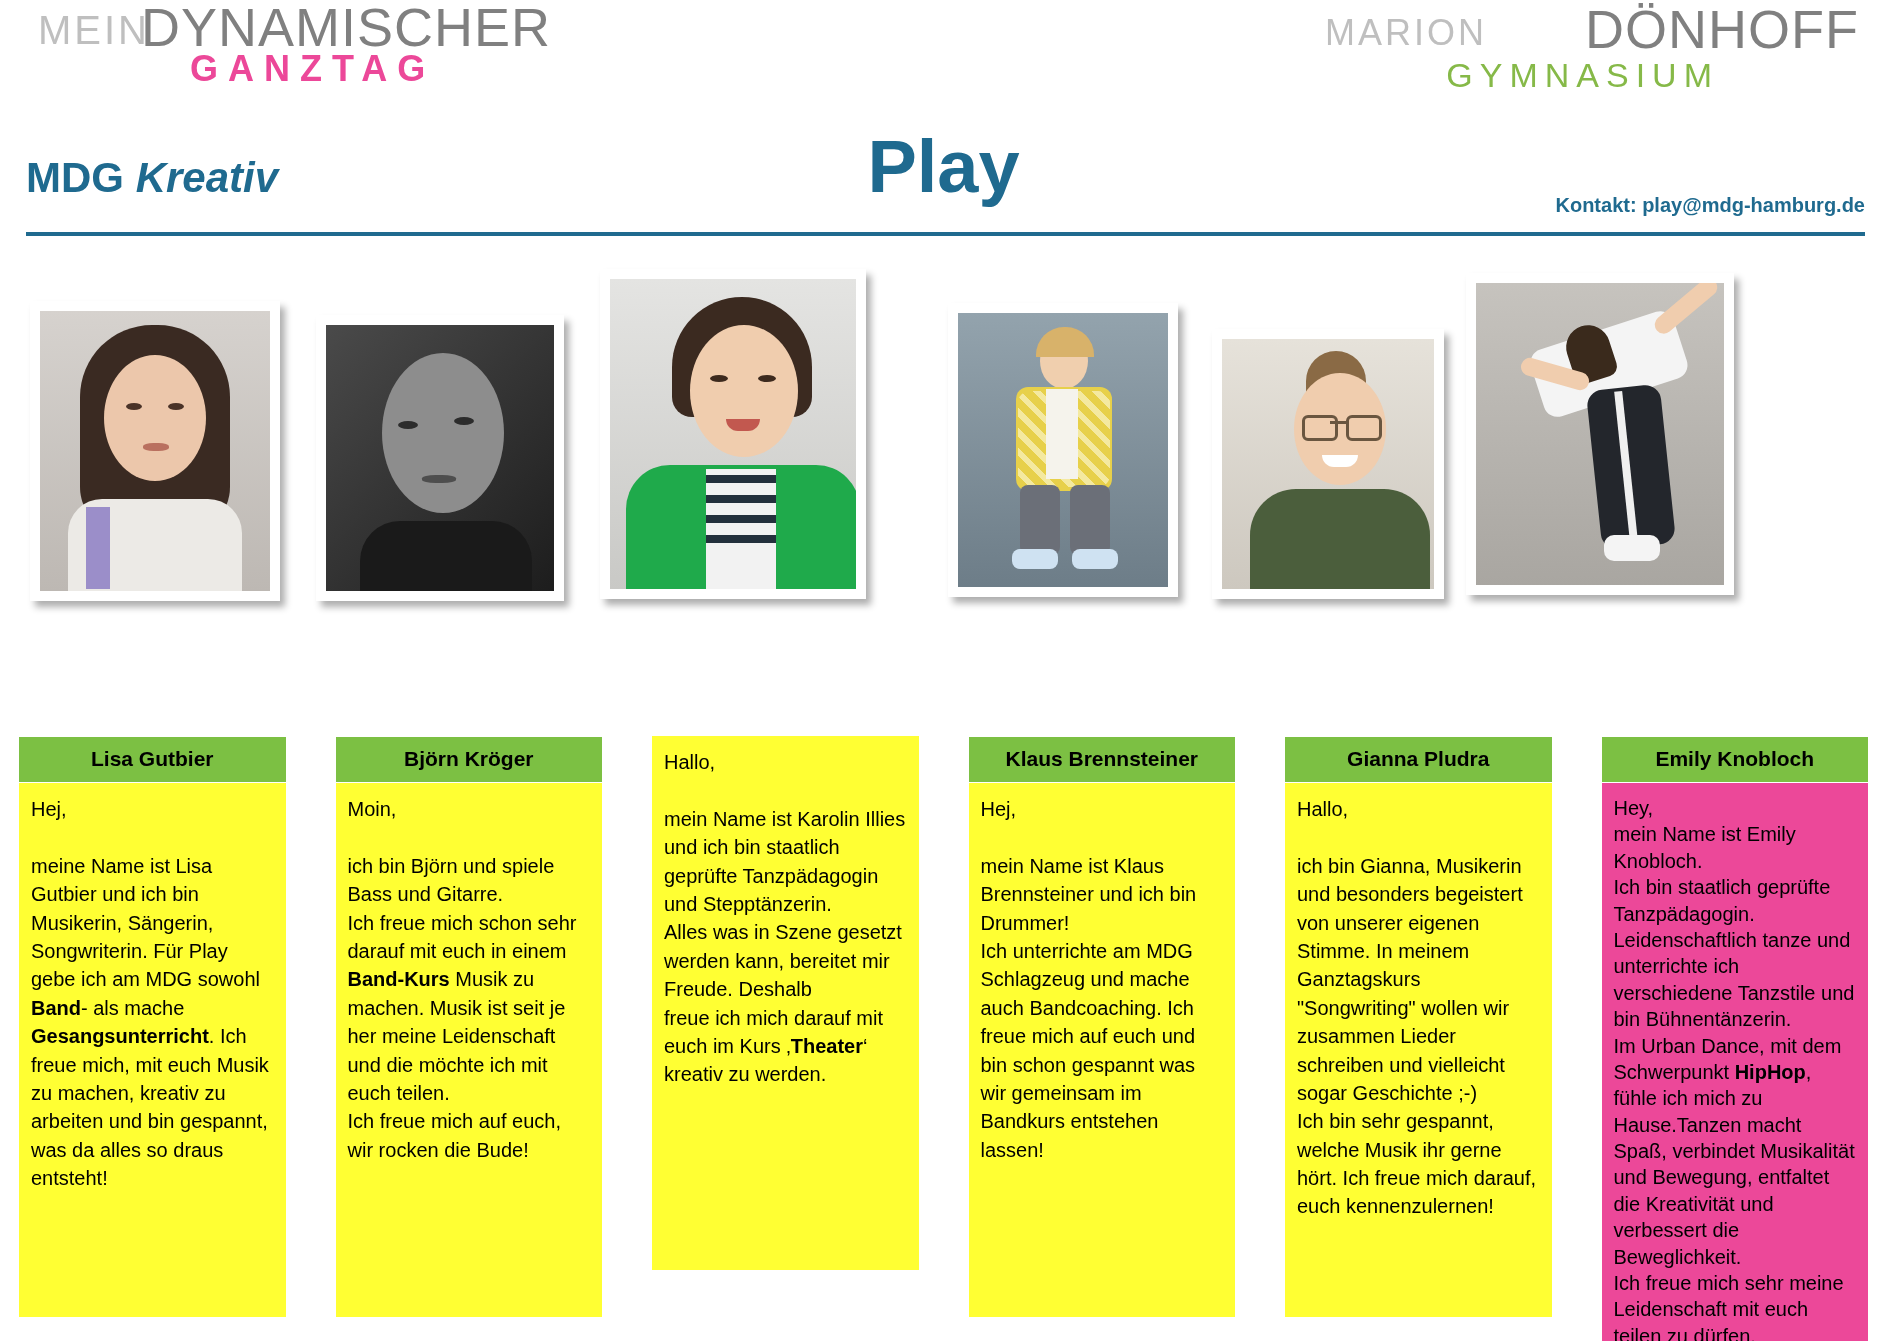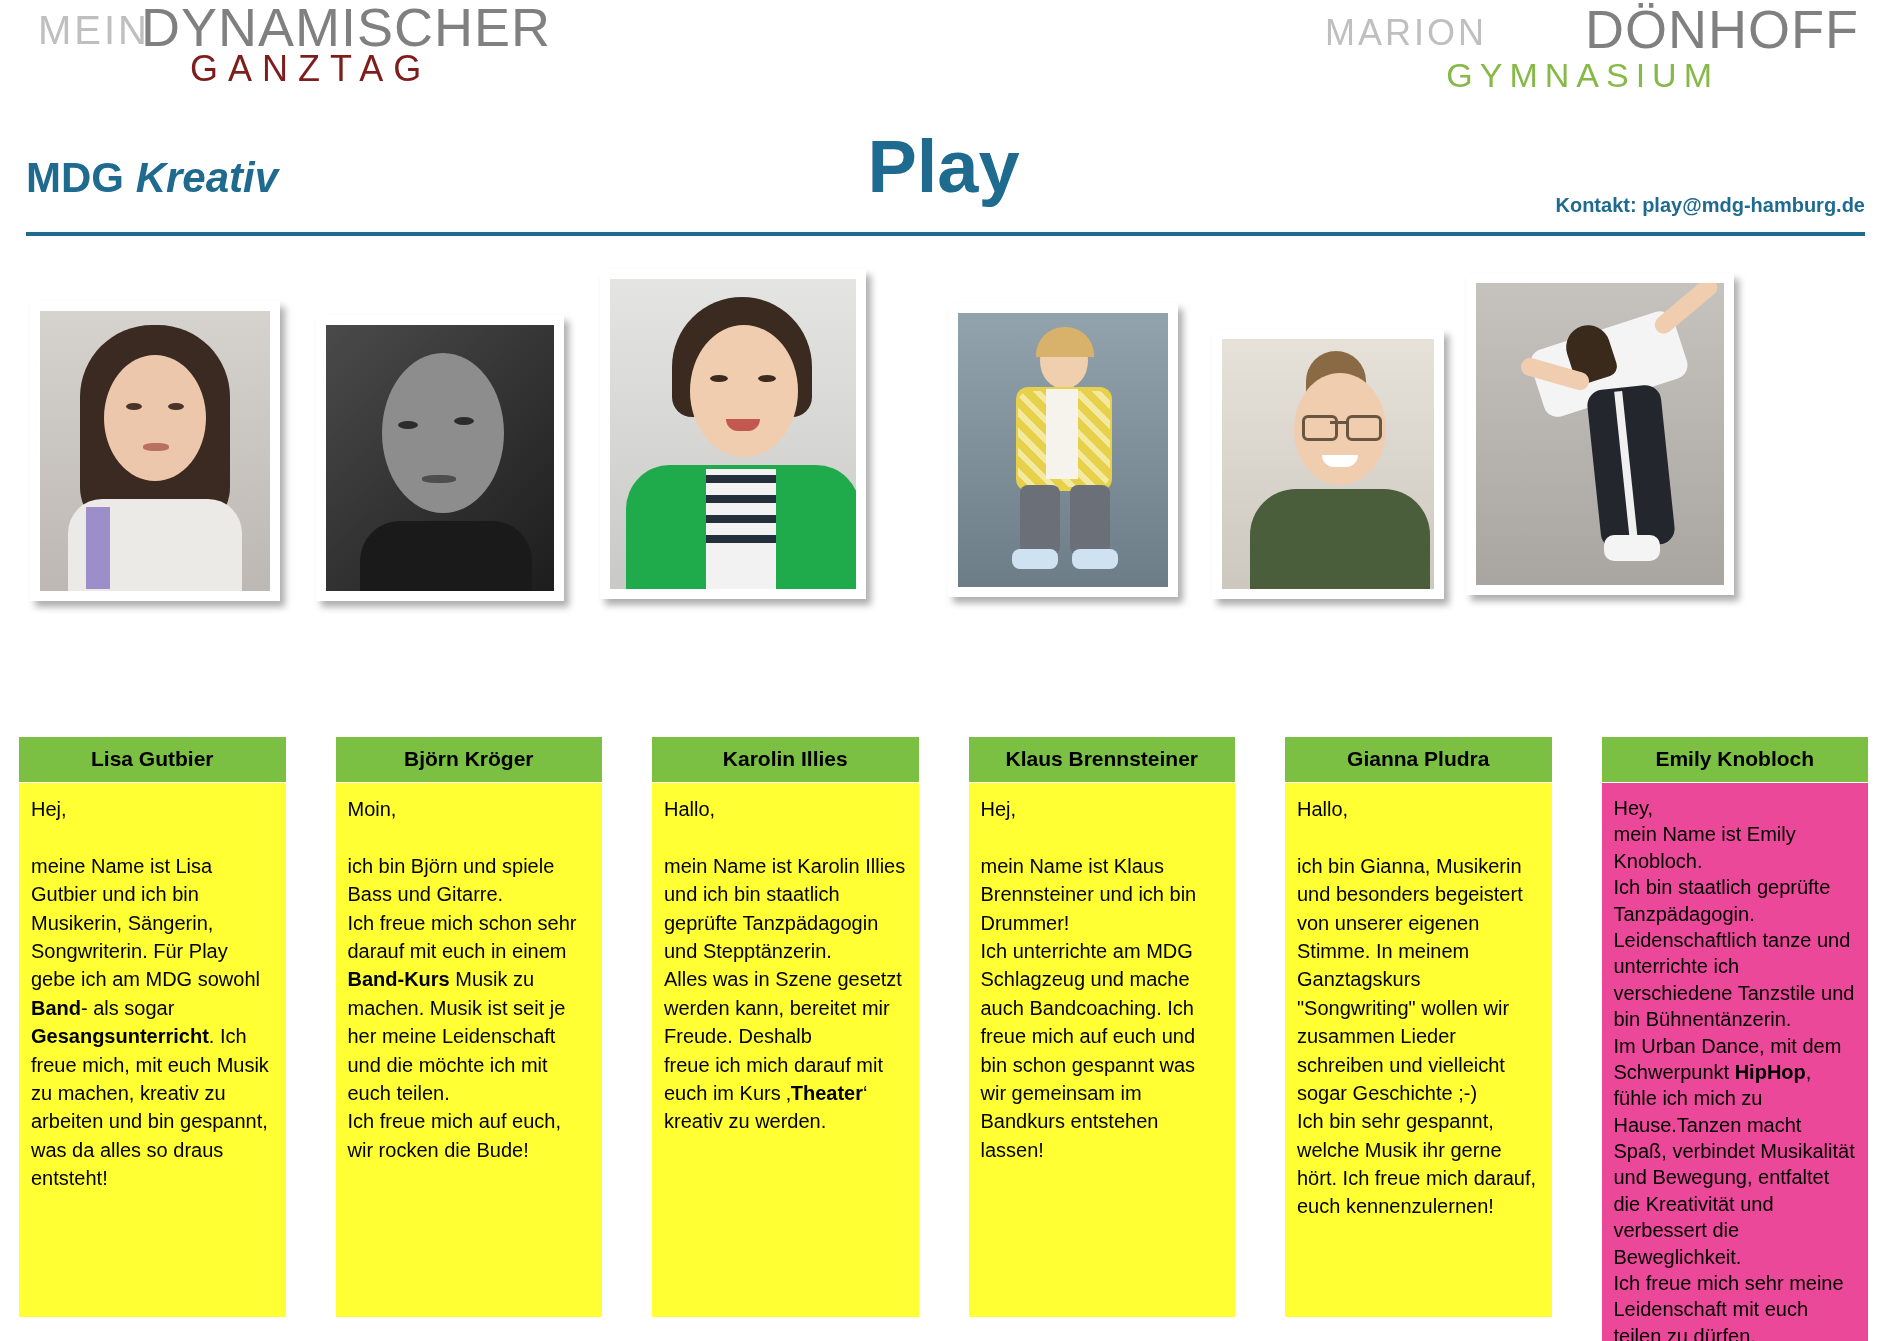--- a/index.html
+++ b/index.html
@@ -40,22 +40,22 @@
     letter-spacing: 1px;
     color: #808080;
     font-weight: 400;
     position: absolute;
     left: 103px;
     top: 0px;
   }
   .logo-left .ganztag {
     font-size: 36px;
     letter-spacing: 10px;
-    color: #7f1d1d;
-    font-weight: 400;
+    color: #ec4899;
+    font-weight: 700;
     position: absolute;
     left: 152px;
     top: 52px;
   }
   .logo-right {
     position: absolute;
     right: 20px;
     top: -2px;
     white-space: nowrap;
   }
@@ -310,34 +310,33 @@
   </div>
 
 </div>
 
 <div class="table">
 
   <div class="col">
     <div class="col-head">Lisa Gutbier</div>
     <div class="col-body"><span>Hej,</span><span>
 
-meine Name ist Lisa Gutbier und ich bin Musikerin, Sängerin, Songwriterin. Für Play gebe ich am MDG sowohl </span><b>Band</b><span>- als sogar </span><b>Gesangsunterricht</b><span>. Ich freue mich, mit euch Musik zu machen, kreativ zu arbeiten und bin gespannt, was da alles so draus entsteht!</span></div>
+meine Name ist Lisa Gutbier und ich bin Musikerin, Sängerin, Songwriterin. Für Play gebe ich am MDG sowohl </span><b>Band</b><span>- als mache </span><b>Gesangsunterricht</b><span>. Ich freue mich, mit euch Musik zu machen, kreativ zu arbeiten und bin gespannt, was da alles so draus entsteht!</span></div>
   </div>
 
   <div class="col">
     <div class="col-head">Björn Kröger</div>
     <div class="col-body"><span>Moin,</span><span>
 
 ich bin Björn und spiele Bass und Gitarre.
 Ich freue mich schon sehr darauf mit euch in einem </span><b>Band-Kurs</b><span> Musik zu machen. Musik ist seit je her meine Leidenschaft und die möchte ich mit euch teilen.
 Ich freue mich auf euch, wir rocken die Bude!</span></div>
   </div>
 
   <div class="col">
-    <div class="col-head">Karolin Illies</div>
     <div class="col-body"><span>Hallo,</span><span>
 
 mein Name ist Karolin Illies und ich bin staatlich geprüfte Tanzpädagogin und Stepptänzerin.
 Alles was in Szene gesetzt werden kann, bereitet mir Freude. Deshalb
 freue ich mich darauf mit euch im Kurs ‚</span><b>Theater</b><span>‘ kreativ zu werden.</span></div>
   </div>
 
   <div class="col">
     <div class="col-head">Klaus Brennsteiner</div>
     <div class="col-body"><span>Hej,</span><span>

